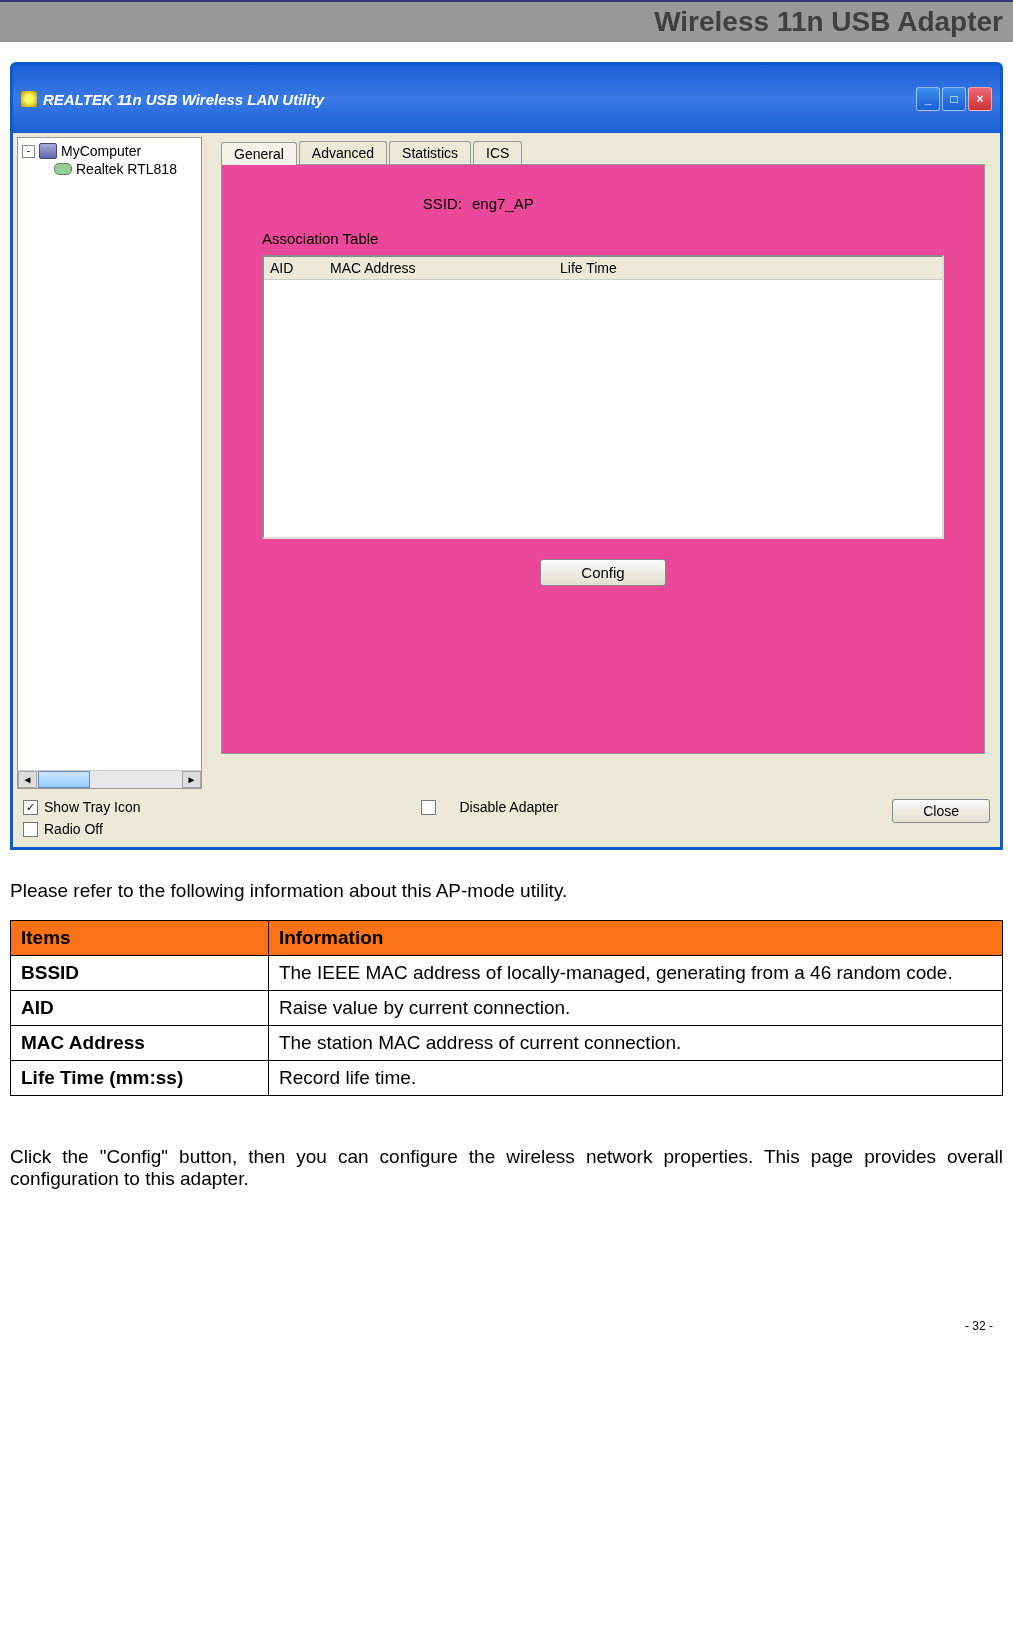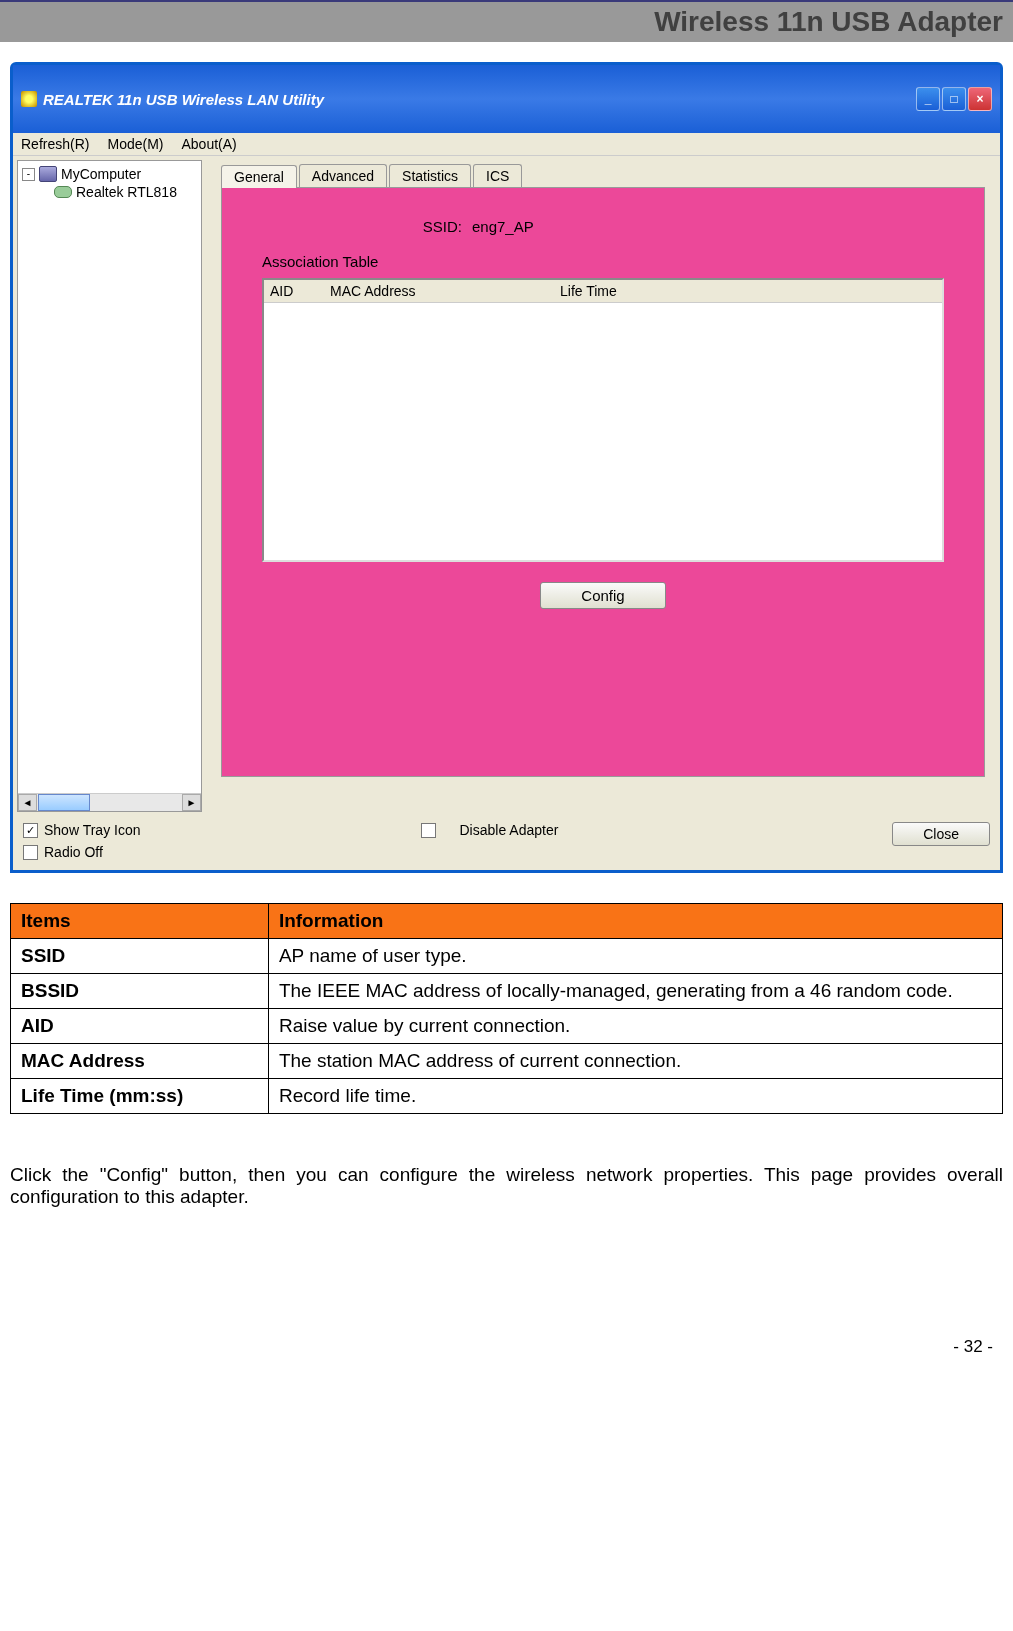--- a/index.html
+++ b/index.html
@@ -257,21 +257,21 @@
       width: 26%;
       font-weight: bold;
     }
     .para2 {
       font-size: 19px;
       margin-top: 50px;
       text-align: justify;
     }
     .page-num {
       text-align: right;
-      font-size: 17px;
+      font-size: 12px;
       padding: 100px 20px 20px 0;
     }
   </style>
 </head>
 <body>
 
 <div class="header-bar">
   <span>Wireless 11n USB Adapter</span>
 </div>
 
@@ -279,25 +279,20 @@
 
   <div class="screenshot-window">
     <div class="titlebar">
       <div class="titlebar-icon"></div>
       <div class="titlebar-text">REALTEK 11n USB Wireless LAN Utility</div>
       <div class="window-controls">
         <div class="win-btn win-min">_</div>
         <div class="win-btn win-max">□</div>
         <div class="win-btn win-close">×</div>
       </div>
-    </div>
-    <div class="menubar">
-      <span><span>Refresh(R)</span></span>
-      <span><span>Mode(M)</span></span>
-      <span><span>About(A)</span></span>
     </div>
     <div class="main-area">
       <div class="tree-panel">
         <div class="tree-row">
           <div class="expander">-</div>
           <div class="icon-computer"></div>
           <span>MyComputer</span>
         </div>
         <div class="tree-row child">
           <div class="icon-adapter"></div>
@@ -348,32 +343,29 @@
         </div>
       </div>
       <div class="check-item middle-check">
         <div class="checkbox"></div>
         <span>Disable Adapter</span>
       </div>
       <button class="close-btn">Close</button>
     </div>
   </div>
 
+  <p class="body-text">Please refer to the following information about this AP-mode utility.</p>
 
   <table class="info-table">
     <tbody>
         <tr>
       <th>Items</th>
       <th>Information</th>
     </tr>
     <tr>
-      <td class="item-col">SSID</td>
-      <td>AP name of user type.</td>
-    </tr>
-    <tr>
       <td class="item-col">BSSID</td>
       <td>The IEEE MAC address of locally-managed, generating from a 46 random code.</td>
     </tr>
     <tr>
       <td class="item-col">AID</td>
       <td>Raise value by current connection.</td>
     </tr>
     <tr>
       <td class="item-col">MAC Address</td>
       <td>The station MAC address of current connection.</td>

